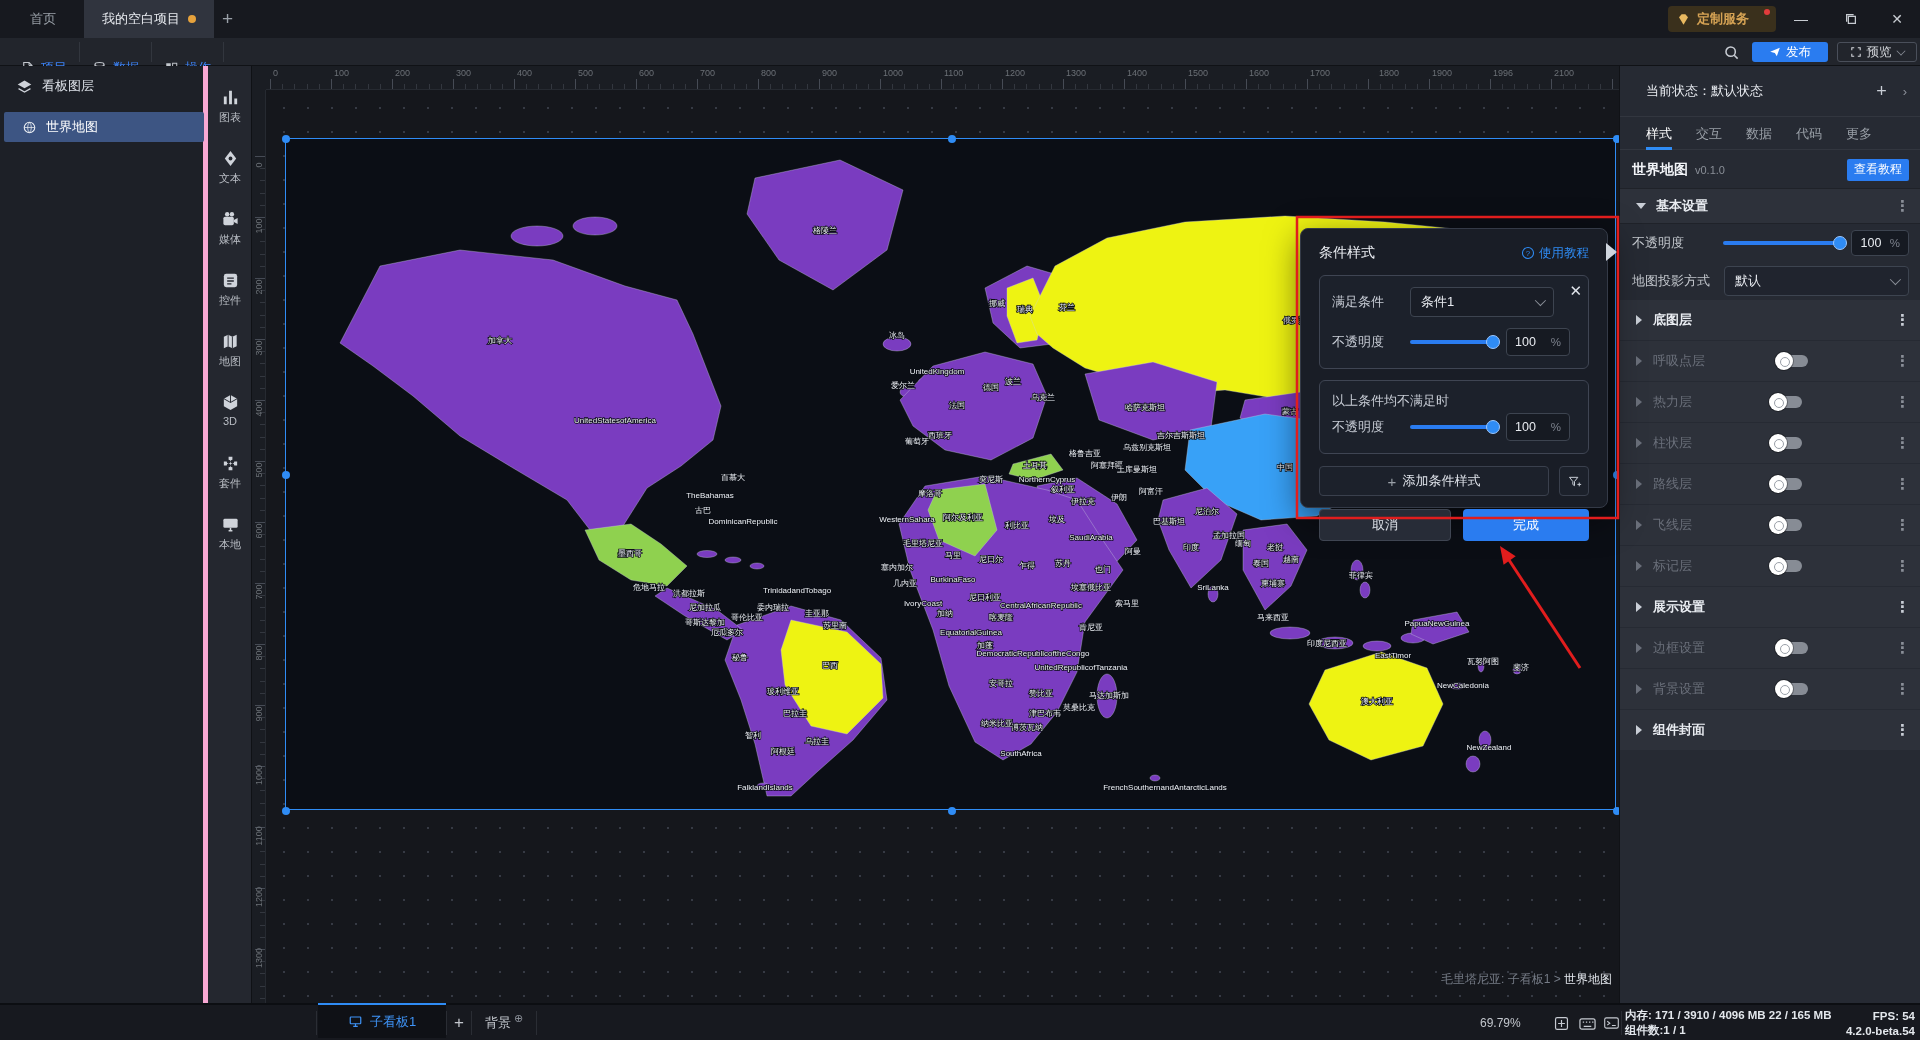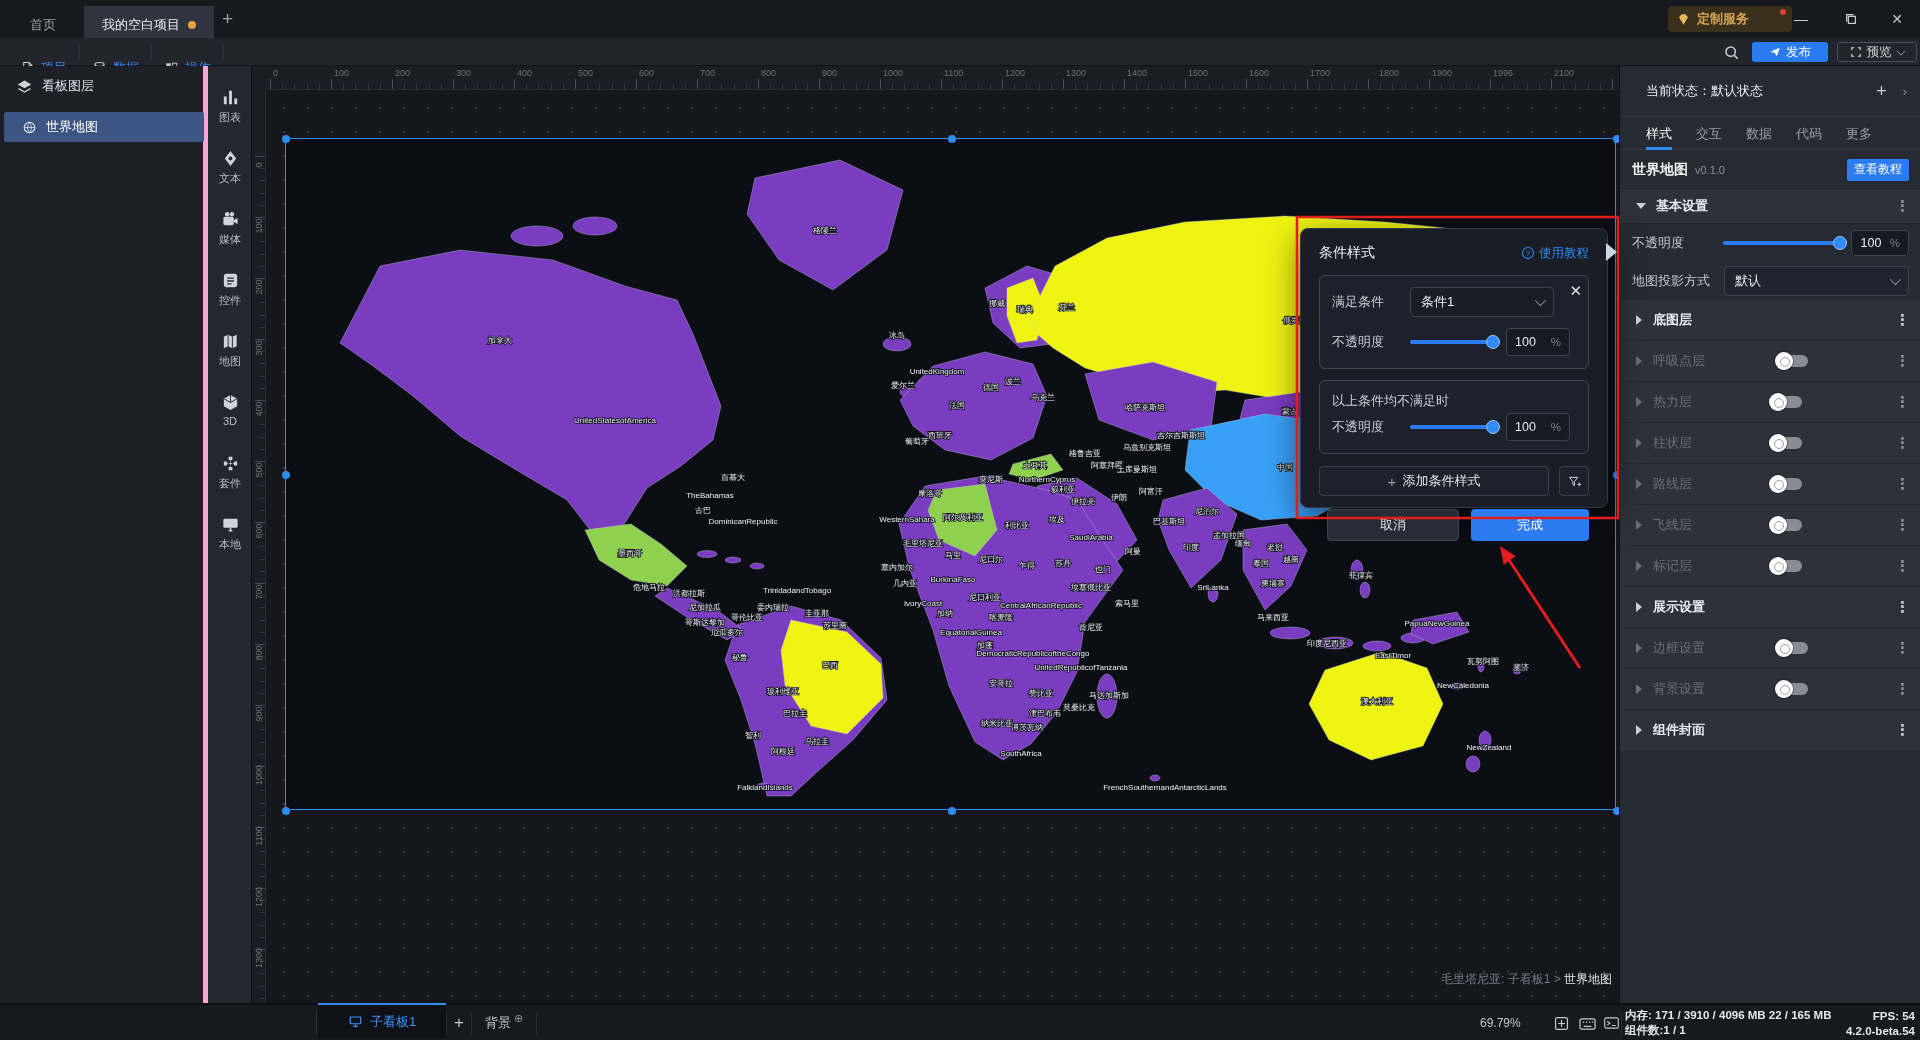--- a/index.html
+++ b/index.html
@@ -4,26 +4,26 @@
 <style>
   * { box-sizing: border-box; margin: 0; padding: 0; }
   html,body { background:#000; }
   body { font-family:"Liberation Sans","DejaVu Sans",sans-serif; }
   #app { position:relative; width:1920px; height:1040px; background:#15171c; overflow:hidden;
          --accent:#2a7cf0; --sel:#2f8cf5; --red:#e11d1d;
          --map-purple:#7a3cc0; --map-yellow:#eef312; --map-blue:#38a1f7; --map-green:#8fd14f; }
 
   
   .titlebar { position:absolute; left:0; top:0; width:1920px; height:38px; background:#17191f; }
-  .tt-tab { position:absolute; top:6px; height:38px; display:flex; align-items:center; 
+  .tt-tab { position:absolute; top:0; height:38px; display:flex; align-items:center; 
             color:#9aa0a8; font-size:13px; gap:8px; padding:0 18px; cursor:default; }
   .tt-tab.active { background:#30343e; color:#e8ebf0; }
   .tt-dot { width:8px; height:8px; border-radius:50%; background:#e6a23c; }
   .tt-plus { position:absolute; top:0; height:38px; display:flex; align-items:center; color:#9aa0a8; font-size:19px; padding:0 10px; }
-  .service { position:absolute; left:1668px; top:6px; height:26px; width:124px; background:#3a301c; border-radius:4px;
+  .service { position:absolute; left:1668px; top:6px; height:26px; width:108px; background:#3a301c; border-radius:4px;
              display:flex; align-items:center; gap:6px; padding:0 8px; color:#d6a354; font-size:13px; font-weight:bold; }
   .service .reddot { position:absolute; right:6px; top:3px; width:6px; height:6px; border-radius:50%; background:#e23c3c; }
   .winbtn { position:absolute; top:0; width:46px; height:38px; display:flex; align-items:center; justify-content:center; color:#c8ccd2; font-size:14px; }
 
   
   .menubar { position:absolute; left:0; top:38px; width:1920px; height:28px; background:#22252c; border-bottom:1px solid #101216; }
   .menu-item { position:absolute; top:16px; height:28px; display:flex; align-items:center; gap:6px; color:#3b82f6; font-size:13px; padding:0 10px; }
   .menu-sep { position:absolute; top:4px; width:1px; height:20px; background:#32363e; }
   .chev { display:inline-block; width:8px; height:8px; border-right:1.5px solid #8a8f98; border-bottom:1.5px solid #8a8f98; transform:rotate(45deg) translateY(-2px); }
   .btn-publish { position:absolute; left:1752px; top:4px; width:76px; height:20px; background:var(--accent); border-radius:3px;
@@ -84,21 +84,21 @@
   .slider { position:relative; height:4px; border-radius:2px; background:var(--accent); }
   .slider .knob { position:absolute; right:-6px; top:-5px; width:14px; height:14px; border-radius:50%; background:#2f8cf5; border:1.5px solid #9cc7ff; }
   .valbox { display:flex; align-items:center; justify-content:space-between; border:1px solid #3d4450; border-radius:4px; background:#161a22;
             height:28px; padding:0 8px; color:#e8ebf0; font-size:12.5px; }
   .valbox i { font-style:normal; color:#7c818c; font-size:11.5px; }
   .dlg-addrow { display:flex; gap:10px; margin-top:12px; }
   .btn-add { flex:1; height:30px; border:1px solid #3a404d; border-radius:4px; color:#dfe3ea; font-size:13px;
              display:flex; align-items:center; justify-content:center; gap:6px; background:#1c212b; }
   .btn-add .pl { color:#9aa0a8; font-size:15px; }
   .btn-sq { width:30px; height:30px; border:1px solid #3a404d; border-radius:4px; display:flex; align-items:center; justify-content:center; background:#1c212b; }
-  .dlg-foot { display:flex; gap:12px; margin-top:13px;margin-left:8px; }
+  .dlg-foot { display:flex; gap:12px; margin-top:13px; }
   .btn-cancel { width:132px; height:32px; background:#272c37; border:1px solid #3f4552; border-radius:4px; color:#dfe3ea; font-size:13px;
                 display:flex; align-items:center; justify-content:center; }
   .btn-ok { flex:1; height:32px; background:var(--accent); border-radius:4px; color:#fff; font-size:13px;
             display:flex; align-items:center; justify-content:center; }
 
   
   .anno { position:absolute; left:0; top:0; width:1920px; height:1040px; pointer-events:none; z-index:40; }
 
   
   .inspector { position:absolute; left:1619px; top:66px; width:301px; height:937px; background:#262a33; border-left:1px solid #101216; }

